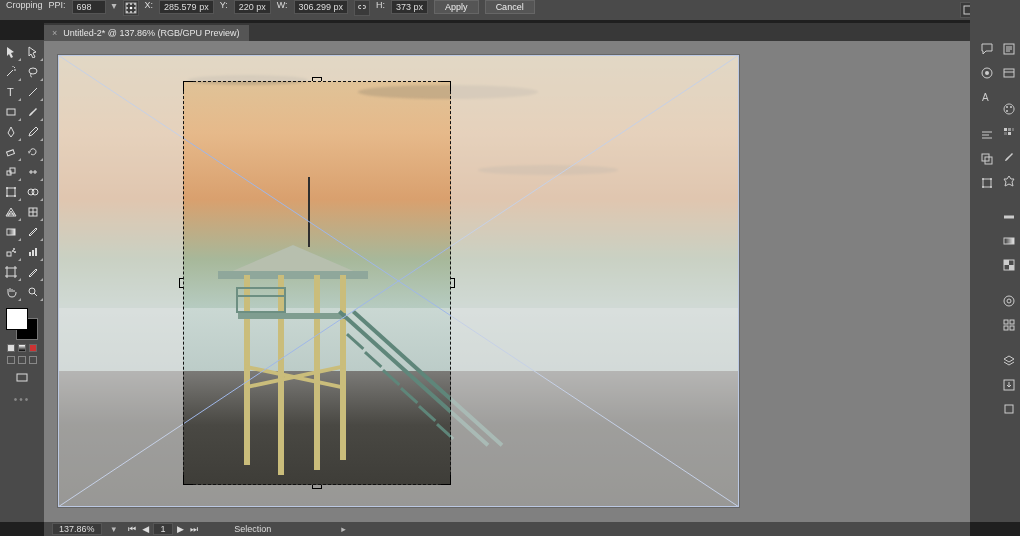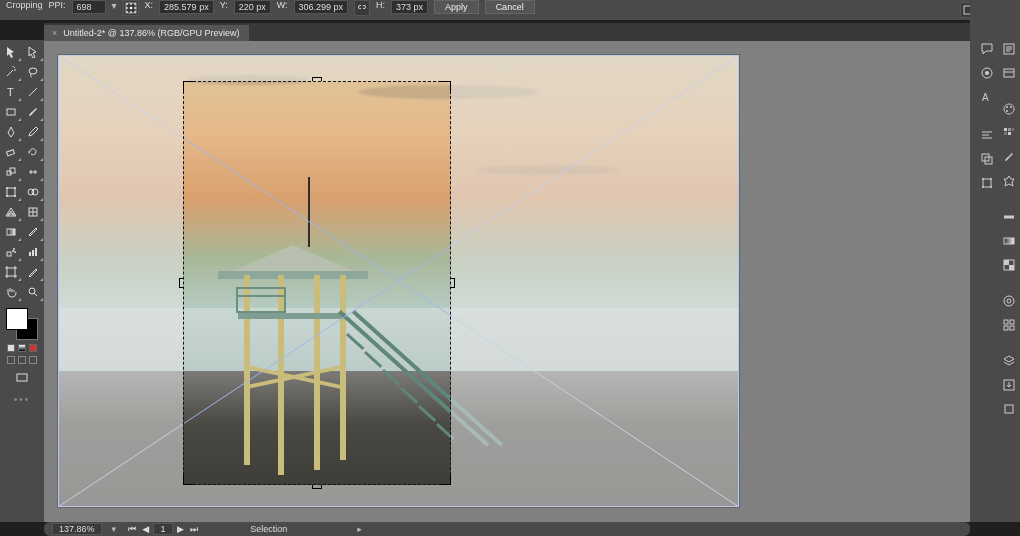--- a/index.html
+++ b/index.html
@@ -61,21 +61,21 @@
   .tower .roof { position:absolute; left:10px; top:50px; width:130px; height:28px; }
   .tower .roof::before { content:""; position:absolute; inset:0; background:#b7bfae; clip-path:polygon(50% 0, 100% 100%, 0 100%); }
   .tower .rooftrim { position:absolute; left:0; top:76px; width:150px; height:8px; background:#8fa79b; }
   .tower .platform { position:absolute; left:20px; top:118px; width:108px; height:6px; background:#7f9d90; }
   .tower .rail { position:absolute; border:2px solid #6d8f82; }
   .tower .slide { position:absolute; left:120px; top:118px; width:160px; height:150px; }
   .tower .slide .bar { position:absolute; width:4px; background:#5f867a; transform-origin:top left; }
   .tower .mast { position:absolute; left:90px; top:-18px; width:2px; height:70px; background:#2e2e2e; }
 
   
-  .statusbar { position:absolute; left:44px; right:50px; bottom:0; height:14px; background:#4a4a4a; display:flex; align-items:center; gap:10px; padding:0 8px; font-size:9px; color:#ddd;border-radius:6px; }
+  .statusbar { position:absolute; left:44px; right:50px; bottom:0; height:14px; background:#4a4a4a; display:flex; align-items:center; gap:10px; padding:0 8px; font-size:9px; color:#ddd; }
   .statusbar .zoom { background:#3a3a3a; padding:0 6px; border:1px solid #555; }
   .statusbar .nav { display:flex; gap:2px; align-items:center; }
   .statusbar .nav span { padding:0 2px; }
 </style>
 </head>
 <body>
 
 <div class="ctrlbar">
   <span class="label">Cropping</span>
   <span class="label">PPI:</span>
@@ -580,15 +580,15 @@
 <div class="statusbar">
   <span class="zoom">137.86%</span>
   <span style="color:#bbb">▾</span>
   <div class="nav">
     <span>⏮</span>
     <span>◀</span>
     <span class="zoom" style="min-width:20px; text-align:center">1</span>
     <span>▶</span>
     <span>⏭</span>
   </div>
-  <span style="margin-left:40px">Selection</span>
+  <span style="margin-left:24px">Selection</span>
   <span style="margin-left:60px;color:#bbb">▸</span>
 </div>
 
 </body></html>

